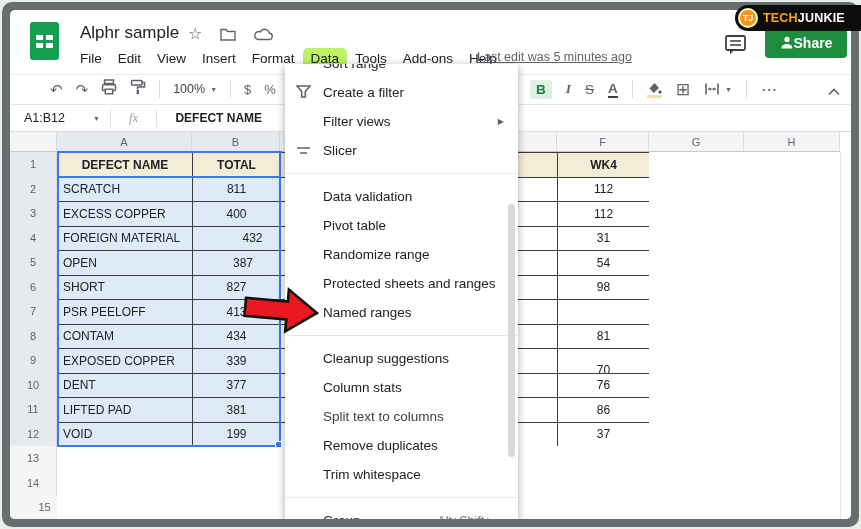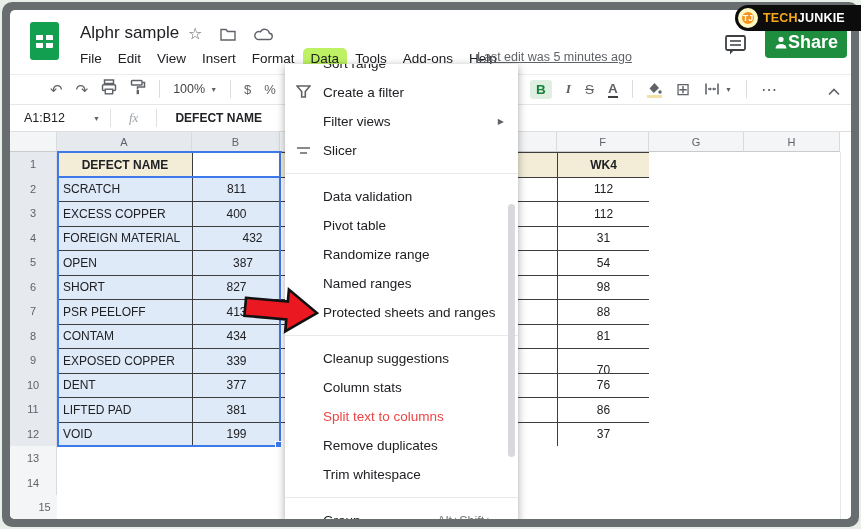--- a/index.html
+++ b/index.html
@@ -13,21 +13,21 @@
   .sheets-icon .win{position:absolute;left:6px;top:13px;width:17px;height:13px;background:#fff;border-radius:1px;}
   .sheets-icon .win:before{content:"";position:absolute;left:7px;top:0;width:3px;height:13px;background:#12a050;}
   .sheets-icon .win:after{content:"";position:absolute;left:0;top:5px;width:17px;height:3px;background:#12a050;}
   .doc-title{position:absolute;left:70px;top:13px;font-size:17px;color:#202124;}
   .title-ico{position:absolute;top:16px;color:#5f6368;font-size:16px;line-height:16px;}
   .menubar{position:absolute;left:62px;top:36px;height:24px;display:flex;align-items:center;font-size:13.5px;color:#202124;}
   .menu-btn{padding:3px 8px;border-radius:5px;cursor:default;}
   .menu-btn.active{background:#bef264;}
   .last-edit{position:absolute;left:467px;top:40px;font-size:12.5px;color:#5f6368;text-decoration:underline;}
   .comment-btn{position:absolute;left:714px;top:24px;width:24px;height:22px;}
-  .share-btn{position:absolute;left:755px;top:17px;width:82px;height:31px;background:#1e8e3e;border-radius:4px;display:flex;align-items:center;justify-content:center;gap:0;color:#fff;font-size:18px;font-weight:bold;}
+  .share-btn{position:absolute;left:755px;top:17px;width:82px;height:31px;background:#1e8e3e;border-radius:4px;display:flex;align-items:center;justify-content:center;gap:0;color:#fff;font-size:14px;font-weight:bold;}
 
   
   .toolbar-band{position:absolute;left:0;top:64px;width:845px;height:30px;border-top:1px solid #ececec;background:#fff;}
   .tb-left{position:absolute;left:40px;top:64px;height:30px;display:flex;align-items:center;gap:13px;color:#444;}
   .tb-right{position:absolute;left:520px;top:64px;height:30px;display:flex;align-items:center;gap:14px;color:#444;}
   .tb-glyph{font-size:15px;color:#5f6368;line-height:15px;}
   .tb-sep{width:1px;height:18px;background:#dadce0;}
   .zoombox{display:flex;align-items:center;gap:5px;font-size:12.5px;color:#444;}
   .dd-arrow{font-size:7px;color:#5f6368;}
   .fmt-btn{font-size:13.5px;color:#5f6368;font-weight:bold;}
@@ -57,33 +57,33 @@
   .tbeige{background:#f3edd8;font-weight:bold;}
   .left-al{justify-content:flex-start;padding-left:5px;}
   .sel-ov{position:absolute;background:#3d79e8;z-index:3;}
   .fill-handle{position:absolute;width:7px;height:7px;background:#3d79e8;border:1px solid #fff;z-index:4;}
 
   
   .dmenu{position:absolute;left:275px;top:54px;width:233px;height:459px;background:#fff;box-shadow:0 2px 8px rgba(0,0,0,.35);border-radius:0 0 3px 3px;z-index:20;overflow:hidden;}
   .dmenu-clip{height:14px;overflow:hidden;}
   .dmenu-clip span{display:block;margin-top:-8px;padding-left:38px;font-size:13.5px;color:#202124;}
   .dmenu-item{position:relative;height:29px;display:flex;align-items:center;padding:0 14px 0 38px;font-size:13.5px;color:#202124;}
-  .dmenu-item.dis{color:#ef4444;}
+  .dmenu-item.dis{color:#404040;}
   .dmenu-ico{position:absolute;left:11px;top:50%;transform:translateY(-50%);}
   .dmenu-sub{margin-left:auto;font-size:8px;color:#5f6368;}
   .dmenu-short{margin-left:auto;font-size:12.5px;color:#777;}
   .dmenu-div{height:1px;background:#e8e9ea;margin:8px 0;}
   .dmenu-scroll{position:absolute;right:3px;top:140px;width:7px;height:253px;background:#d7d9dc;border-radius:4px;z-index:21;}
 
   
   .red-arrow{position:absolute;left:233px;top:275px;z-index:30;transform:rotate(5deg);}
 
   
   .tj-logo{position:absolute;left:735px;top:5px;width:126px;height:26px;background:#0c0c0c;border-radius:13px 0 0 13px;display:flex;align-items:center;padding-left:3px;z-index:50;}
-  .tj-circle{width:20px;height:20px;border-radius:50%;background:#f7941d;border:4px solid #fef9c3;color:#fff;font-size:9px;font-weight:bold;display:flex;align-items:center;justify-content:center;}
+  .tj-circle{width:20px;height:20px;border-radius:50%;background:#f7941d;border:2px solid #fef9c3;color:#fff;font-size:9px;font-weight:bold;display:flex;align-items:center;justify-content:center;}
   .tj-text{margin-left:5px;font-size:12.5px;font-weight:bold;letter-spacing:.2px;}
   .tj-tech{color:#f7a81b;}
   .tj-junkie{color:#fff;}
 </style>
 </head>
 <body>
 
 <div class="stage">
   <div class="frame">
     <div class="app">
@@ -208,20 +208,21 @@
           <div class="gcell ghdr sel" style="left: 47px; top: 0px; width: 135px; height: 20px;">A</div>
           <div class="gcell ghdr sel" style="left: 182px; top: 0px; width: 88px; height: 20px;">B</div>
           <div class="gcell ghdr" style="left: 270px; top: 0px; width: 92px; height: 20px;"></div>
           <div class="gcell ghdr" style="left: 362px; top: 0px; width: 92px; height: 20px;"></div>
           <div class="gcell ghdr" style="left: 454px; top: 0px; width: 93px; height: 20px;"></div>
           <div class="gcell ghdr" style="left: 547px; top: 0px; width: 92px; height: 20px;">F</div>
           <div class="gcell ghdr" style="left: 639px; top: 0px; width: 95px; height: 20px;">G</div>
           <div class="gcell ghdr" style="left: 734px; top: 0px; width: 96px; height: 20px;">H</div>
           <div class="gcell ghdr sel" style="left: 0px; top: 20px; width: 47px; height: 25.5px;">1</div>
           <div class="gcell tdark tbeige" style="left: 47px; top: 20px; width: 136px; height: 25.5px;">DEFECT NAME</div>
+          <div class="gcell tdark tbeige" style="left: 182px; top: 20px; width: 89px; height: 25.5px;">TOTAL</div>
           <div class="gcell tdark tbeige" style="left: 270px; top: 20px; width: 93px; height: 25.5px;"></div>
           <div class="gcell tdark tbeige" style="left: 362px; top: 20px; width: 93px; height: 25.5px;"></div>
           <div class="gcell tdark tbeige" style="left: 454px; top: 20px; width: 94px; height: 25.5px;"></div>
           <div class="gcell tdark tbeige" style="left: 547px; top: 20px; width: 93px; height: 25.5px;">WK4</div>
           <div class="gcell plain" style="left: 639px; top: 20px; width: 96px; height: 25.5px;"></div>
           <div class="gcell plain" style="left: 734px; top: 20px; width: 97px; height: 25.5px;"></div>
           <div class="gcell ghdr sel" style="left: 0px; top: 44.5px; width: 47px; height: 25.5px;">2</div>
           <div class="gcell tdark tblue left-al" style="left: 47px; top: 44.5px; width: 136px; height: 25.5px;">SCRATCH</div>
           <div class="gcell tdark tblue" style="left: 182px; top: 44.5px; width: 89px; height: 25.5px;">811</div>
           <div class="gcell tdark" style="left: 270px; top: 44.5px; width: 93px; height: 25.5px;"></div>
@@ -265,21 +266,20 @@
           <div class="gcell tdark" style="left: 454px; top: 142.5px; width: 94px; height: 25.5px;"></div>
           <div class="gcell tdark" style="left: 547px; top: 142.5px; width: 93px; height: 25.5px;">98</div>
           <div class="gcell plain" style="left: 639px; top: 142.5px; width: 96px; height: 25.5px;"></div>
           <div class="gcell plain" style="left: 734px; top: 142.5px; width: 97px; height: 25.5px;"></div>
           <div class="gcell ghdr sel" style="left: 0px; top: 167px; width: 47px; height: 25.5px;">7</div>
           <div class="gcell tdark tblue left-al" style="left: 47px; top: 167px; width: 136px; height: 25.5px;">PSR PEELOFF</div>
           <div class="gcell tdark tblue" style="left: 182px; top: 167px; width: 89px; height: 25.5px;">413</div>
           <div class="gcell tdark" style="left: 270px; top: 167px; width: 93px; height: 25.5px;"></div>
           <div class="gcell tdark" style="left: 362px; top: 167px; width: 93px; height: 25.5px;"></div>
           <div class="gcell tdark" style="left: 454px; top: 167px; width: 94px; height: 25.5px;"></div>
-          <div class="gcell tdark" style="left: 547px; top: 167px; width: 93px; height: 25.5px;">88</div>
           <div class="gcell plain" style="left: 639px; top: 167px; width: 96px; height: 25.5px;"></div>
           <div class="gcell plain" style="left: 734px; top: 167px; width: 97px; height: 25.5px;"></div>
           <div class="gcell ghdr sel" style="left: 0px; top: 191.5px; width: 47px; height: 25.5px;">8</div>
           <div class="gcell tdark tblue left-al" style="left: 47px; top: 191.5px; width: 136px; height: 25.5px;">CONTAM</div>
           <div class="gcell tdark tblue" style="left: 182px; top: 191.5px; width: 89px; height: 25.5px;">434</div>
           <div class="gcell tdark" style="left: 270px; top: 191.5px; width: 93px; height: 25.5px;"></div>
           <div class="gcell tdark" style="left: 362px; top: 191.5px; width: 93px; height: 25.5px;"></div>
           <div class="gcell tdark" style="left: 454px; top: 191.5px; width: 94px; height: 25.5px;"></div>
           <div class="gcell tdark" style="left: 547px; top: 191.5px; width: 93px; height: 25.5px;">81</div>
           <div class="gcell plain" style="left: 639px; top: 191.5px; width: 96px; height: 25.5px;"></div>
@@ -380,24 +380,24 @@
             <div class="dmenu-item">
               <span>Data validation</span>
             </div>
             <div class="dmenu-item">
               <span>Pivot table</span>
             </div>
             <div class="dmenu-item">
               <span>Randomize range</span>
             </div>
             <div class="dmenu-item">
+              <span>Protected sheets and ranges</span>
+            </div>
+            <div class="dmenu-item">
               <span>Named ranges</span>
-            </div>
-            <div class="dmenu-item">
-              <span>Protected sheets and ranges</span>
             </div>
             <div class="dmenu-div"></div>
             <div class="dmenu-item">
               <span>Cleanup suggestions</span>
             </div>
             <div class="dmenu-item">
               <span>Column stats</span>
             </div>
             <div class="dmenu-item dis">
               <span>Split text to columns</span>

